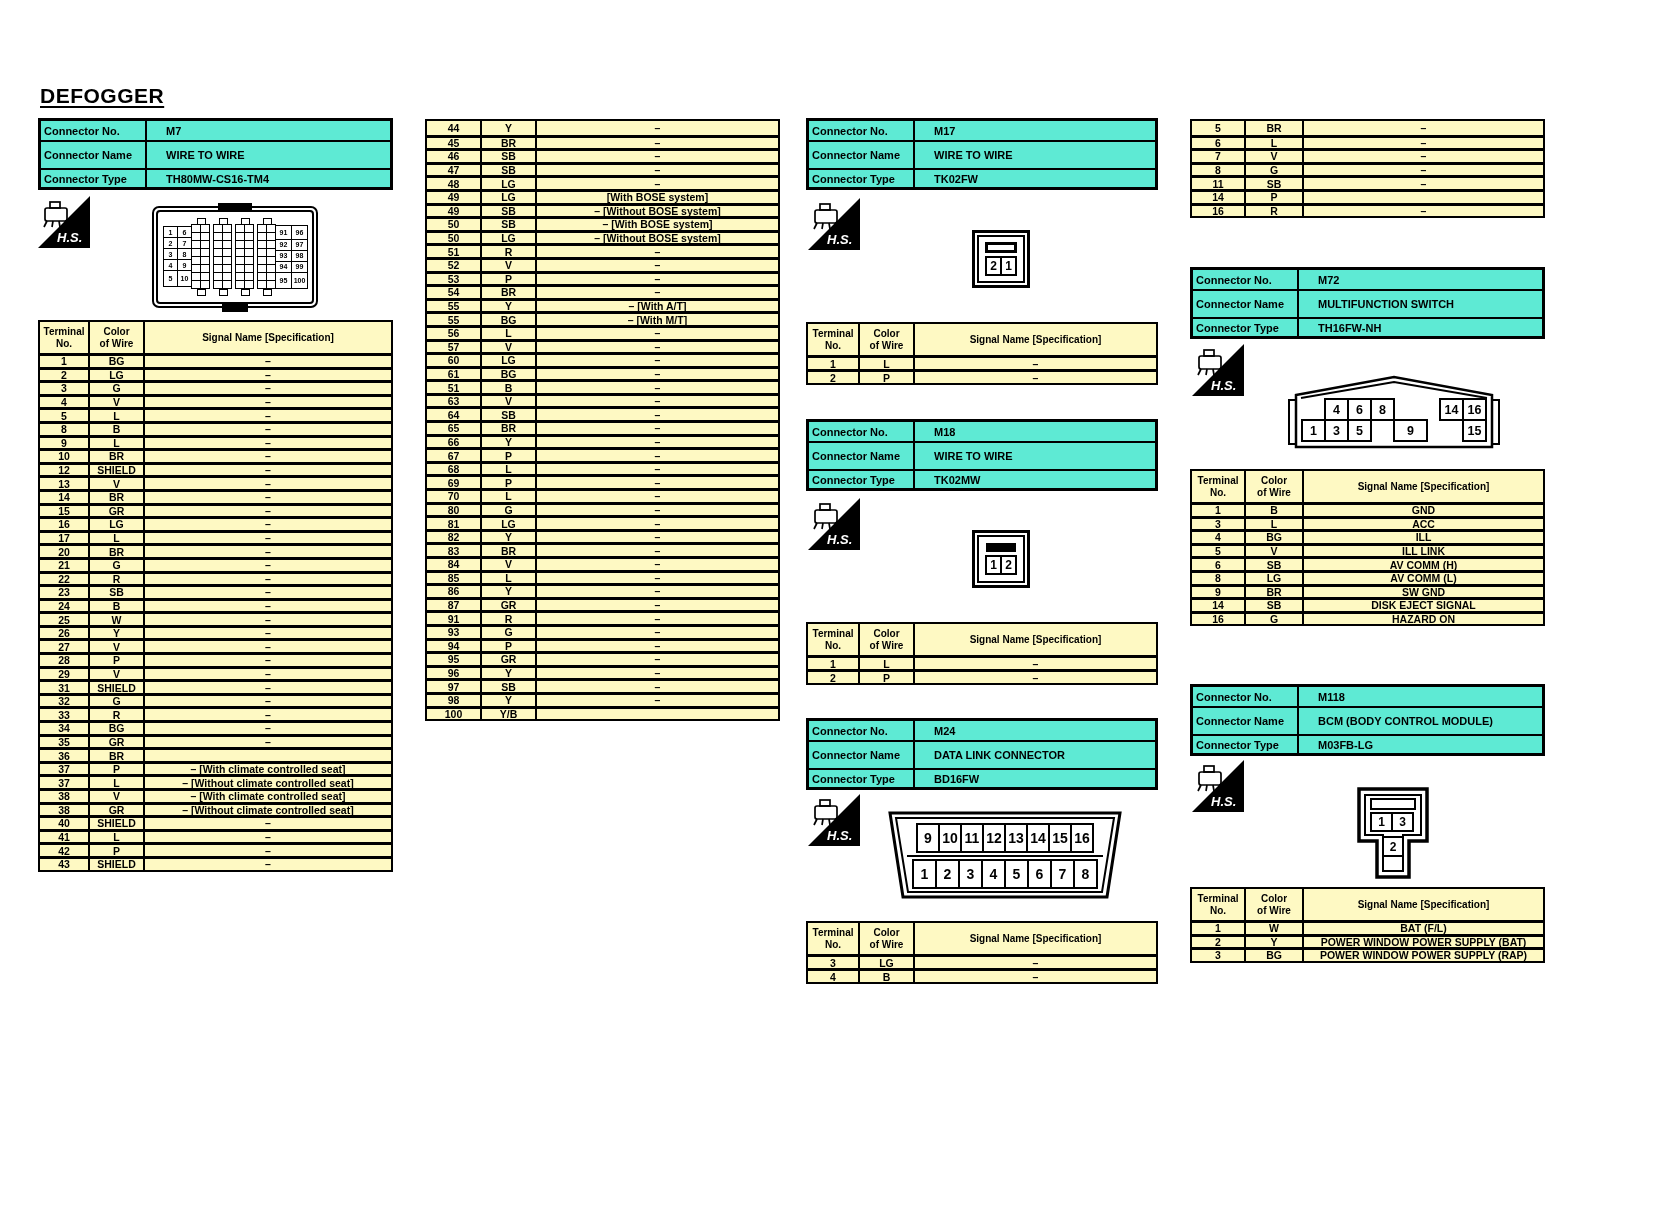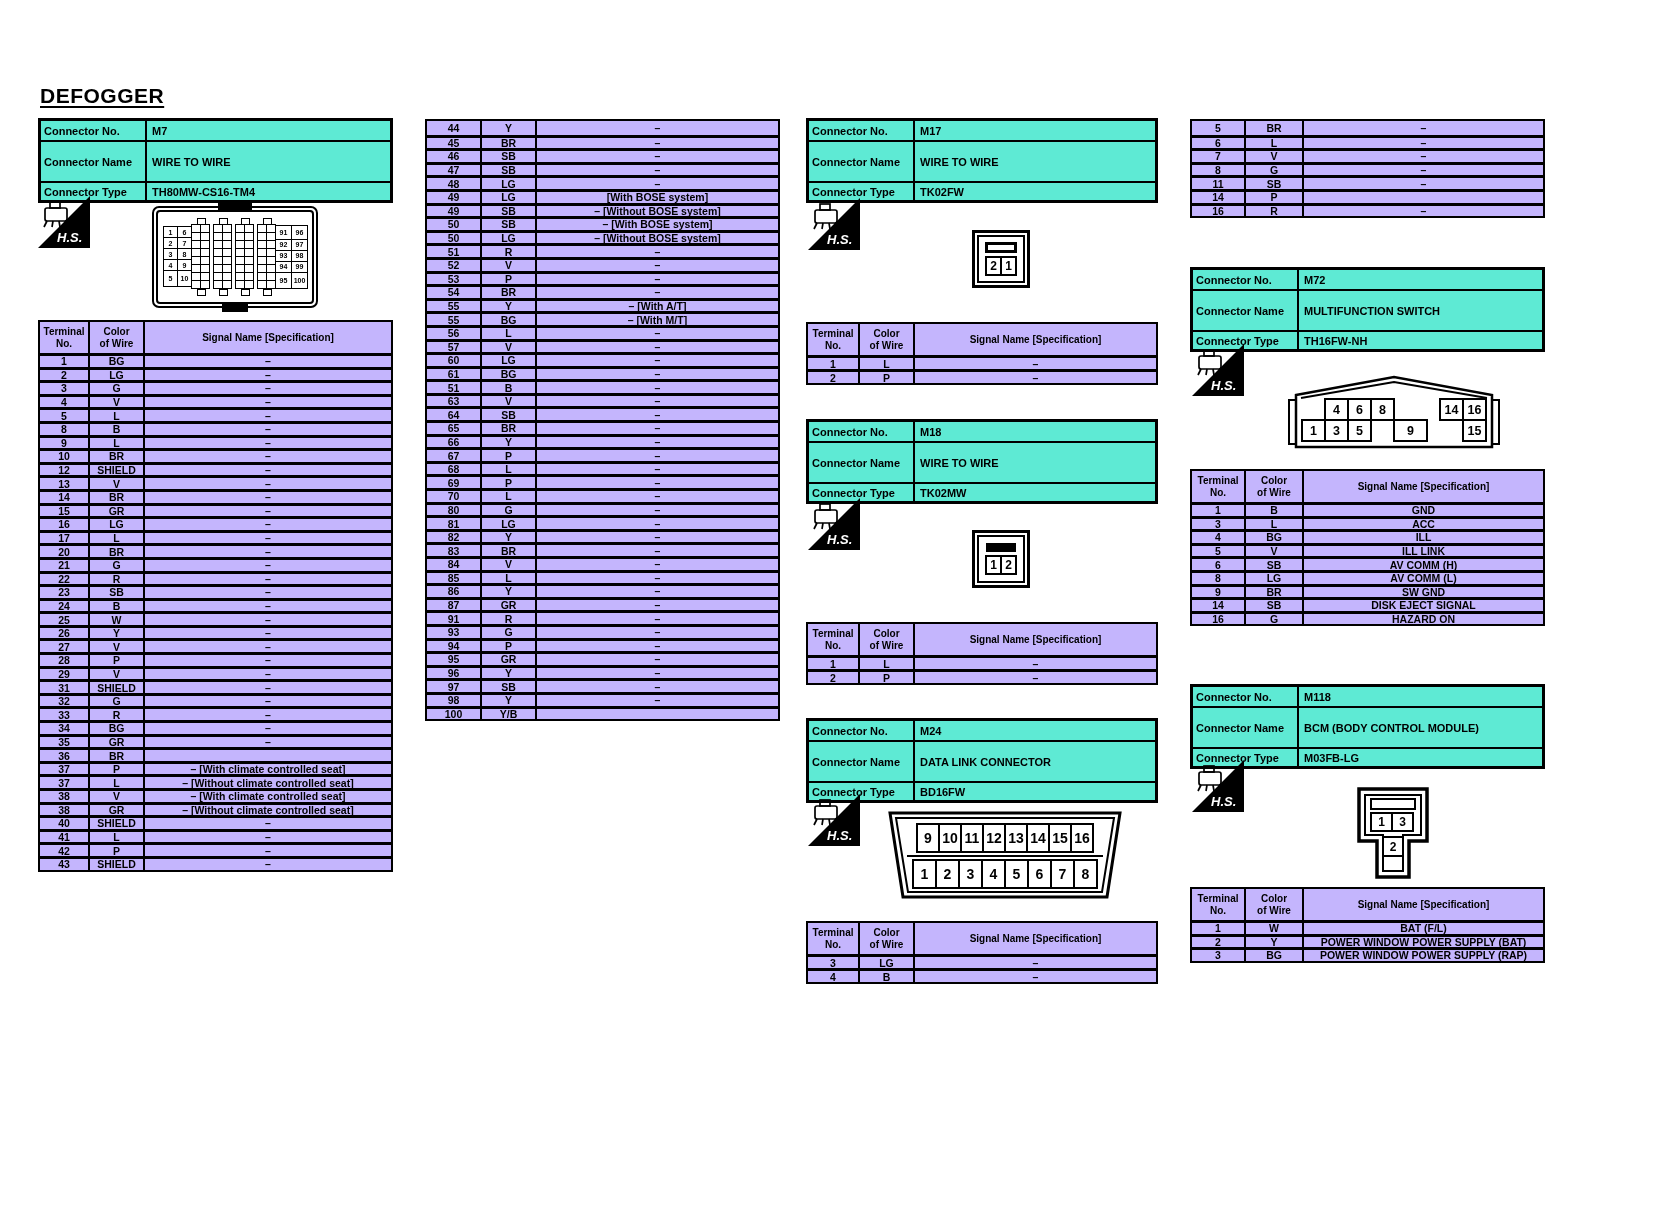--- a/index.html
+++ b/index.html
@@ -10,28 +10,28 @@
 
   
   .title{font-size:21px;font-weight:bold;letter-spacing:.5px;
          text-decoration:underline;text-underline-offset:3px}
 
   
   .hdr{border:3px solid #000;background:#5eead4}
   .hrow{display:flex}
   .hrow + .hrow{border-top:2.5px solid #000}
   .h1,.h3{height:19px}
-  .h2{height:41px}
+  .h2{height:28px}
   .hlabel{width:106px;border-right:2.5px solid #000;font-size:11px;font-weight:bold;
           display:flex;align-items:center;padding-left:3px;white-space:nowrap}
   .hval{flex:1;font-size:11px;font-weight:bold;display:flex;align-items:center;
-        padding-left:5px;white-space:nowrap;overflow:hidden}
+        padding-left:19px;white-space:nowrap;overflow:hidden}
 
   
-  .ttable{border:2.5px solid #000;background:#c4b5fd;--wno:50px;--wcol:55px;--rh:13.6px}
+  .ttable{border:2.5px solid #000;background:#fef9c3;--wno:50px;--wcol:55px;--rh:13.6px}
   .t2{--wno:55px}
   .t3{--wno:52px;--rh:14px}
   .t4{--wno:54px;--wcol:58px}
   .trow{display:flex;border-top:3px solid #000;height:var(--rh)}
   .thead{border-top:none;height:31px}
   .ttable > :first-child .trow:first-child{border-top:none}
   .tcell{display:flex;align-items:center;justify-content:center;font-size:10.5px;
          font-weight:bold;white-space:nowrap;overflow:hidden}
   .tc-no{width:var(--wno);border-right:2.5px solid #000}
   .tc-color{width:var(--wcol);border-right:2.5px solid #000}

